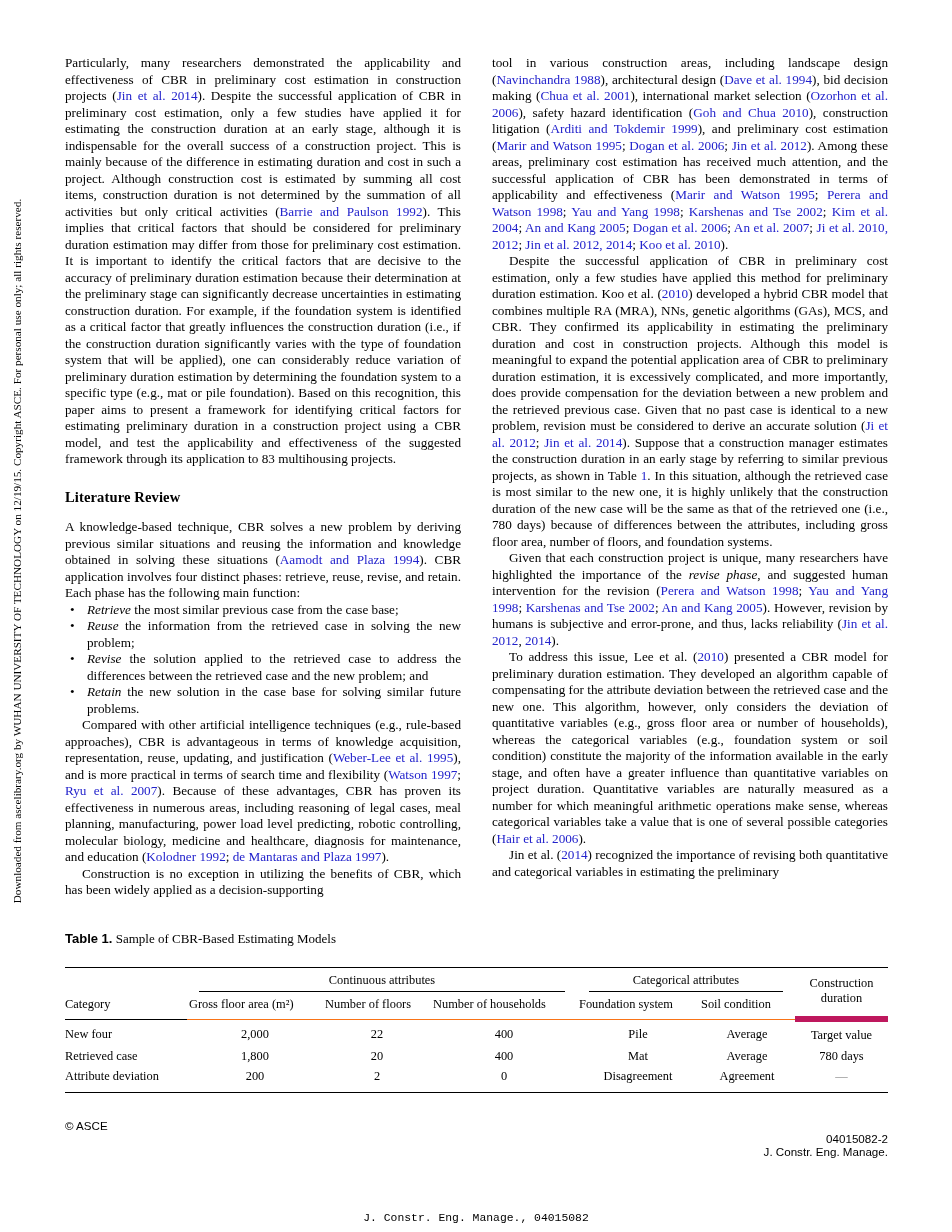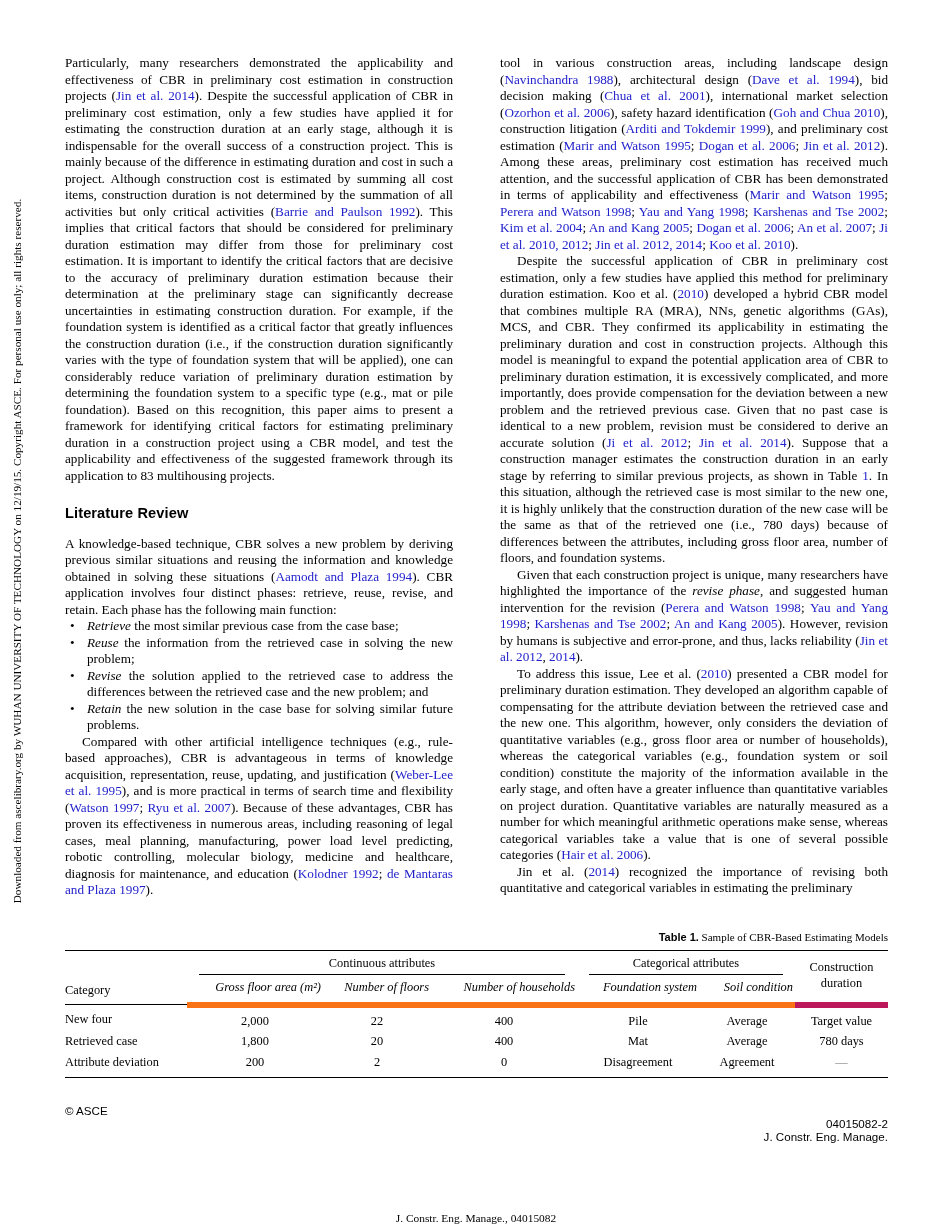--- a/index.html
+++ b/index.html
@@ -9,61 +9,61 @@
     background:#ffffff; overflow:hidden; color:#000;
     font-family:"Liberation Serif", serif;
   }
   .sidebar {
     position:absolute; left:10px; top:1005px; width:908px;
     transform:rotate(-90deg); transform-origin:0 0;
     font-size:11.2px; line-height:14px; text-align:center;
     font-family:"Liberation Serif", serif; color:#000;
   }
   .content { position:absolute; left:65px; top:55px; width:823px; }
-  .cols { display:flex; gap:47px; }
+  .cols { display:flex; gap:31px; }
   .col { width:396px; text-align:justify; font-size:13.2px; line-height:16.5px; }
   .col p { margin:0; }
   .col p.ind { text-indent:17px; }
   h2 {
-    font-family:Liberation Sans, sans-serif; font-size:14.6px; font-weight:bold;
+    font-family:Liberation Serif, serif; font-size:14.6px; font-weight:bold;
     margin:21px 0 14px 0; text-align:left; letter-spacing:0.1px;
   }
   ul.bullets { list-style:none; margin:0; padding:0; }
   ul.bullets li { position:relative; padding-left:22px; }
   ul.bullets li::before { content:"\2022"; position:absolute; left:5px; }
   .cite { color:var(--link-color); }
   .it { font-style:italic; }
   .tablewrap { margin-top:32px; }
-  .tcap { font-size:11px; margin-bottom:7px; font-family:"Liberation Serif", serif;text-align:right; }
+  .tcap { font-size:13px; margin-bottom:20px; font-family:"Liberation Serif", serif; }
   .tcap .lbl { font-family:"Liberation Sans", sans-serif; font-weight:bold; }
   table.t1 {
     width:100%; border-collapse:collapse; font-size:12.4px; line-height:15.5px;
     border-top:1.6px solid #000; border-bottom:1.6px solid #000;
   }
   table.t1 th { font-weight:normal; }
   table.t1 .grp { padding:5px 0 0 0; text-align:center; vertical-align:bottom; }
   table.t1 .grp div { border-bottom:1px solid #000; margin:0 12px; padding-bottom:3px; }
-  table.t1 .h2row th { padding:5px 2px 6px 2px; border-bottom:6px solid #f97316; text-align:right;font-style:italic; }
+  table.t1 .h2row th { padding:5px 2px 6px 2px; border-bottom:1px solid #f97316; text-align:left; }
   table.t1 th.cat { text-align:left; vertical-align:bottom; border-bottom:1px solid #000; padding:5px 2px 6px 0; }
   table.t1 th.dur { text-align:center; vertical-align:middle; border-bottom:6px solid #be185d; padding:5px 0 6px 0; }
   table.t1 td { padding:2.6px 2px; text-align:center; }
   table.t1 td.cat { text-align:left; padding-left:0; }
   table.t1 td.dash { color:#8a8a8a; }
   table.t1 tbody tr:first-child td { padding-top:6px; }
   table.t1 tbody tr:last-child td { padding-bottom:7px; }
   .foot {
     display:flex; margin-top:26px;
     font-family:"Liberation Sans", sans-serif; font-size:11.6px;flex-direction:column;
   }
   .foot .fl { flex:1; text-align:left; }
   .foot .fc { flex:1; text-align:right; }
   .foot .fr { flex:1; text-align:right; }
   .jline {
     position:absolute; left:0; top:1212px; width:952px; text-align:center;
-    font-size:11.4px; font-family:Liberation Serif, serif;
+    font-size:11.4px; font-family:Liberation Mono, monospace;
   }
 </style>
 </head>
 <body>
 
 <div class="page">
 
   <div class="sidebar">Downloaded from ascelibrary.org by WUHAN UNIVERSITY OF TECHNOLOGY on 12/19/15. Copyright ASCE. For personal use only; all rights reserved.</div>
 
   <div class="content">
@@ -72,20 +72,21 @@
           <p><span>Particularly, many researchers demonstrated the applicability and effectiveness of CBR in preliminary cost estimation in construction projects (</span><span class="cite">Jin et al. 2014</span><span>). Despite the successful application of CBR in preliminary cost estimation, only a few studies have applied it for estimating the construction duration at an early stage, although it is indispensable for the overall success of a construction project. This is mainly because of the difference in estimating duration and cost in such a project. Although construction cost is estimated by summing all cost items, construction duration is not determined by the summation of all activities but only critical activities (</span><span class="cite">Barrie and Paulson 1992</span><span>). This implies that critical factors that should be considered for preliminary duration estimation may differ from those for preliminary cost estimation. It is important to identify the critical factors that are decisive to the accuracy of preliminary duration estimation because their determination at the preliminary stage can significantly decrease uncertainties in estimating construction duration. For example, if the foundation system is identified as a critical factor that greatly influences the construction duration (i.e., if the construction duration significantly varies with the type of foundation system that will be applied), one can considerably reduce variation of preliminary duration estimation by determining the foundation system to a specific type (e.g., mat or pile foundation). Based on this recognition, this paper aims to present a framework for identifying critical factors for estimating preliminary duration in a construction project using a CBR model, and test the applicability and effectiveness of the suggested framework through its application to 83 multihousing projects.</span></p>
           <h2>Literature Review</h2>
           <p><span>A knowledge-based technique, CBR solves a new problem by deriving previous similar situations and reusing the information and knowledge obtained in solving these situations (</span><span class="cite">Aamodt and Plaza 1994</span><span>). CBR application involves four distinct phases: retrieve, reuse, revise, and retain. Each phase has the following main function:</span></p>
           <ul class="bullets">
             <li><span class="it">Retrieve</span><span> the most similar previous case from the case base;</span></li>
             <li><span class="it">Reuse</span><span> the information from the retrieved case in solving the new problem;</span></li>
             <li><span class="it">Revise</span><span> the solution applied to the retrieved case to address the differences between the retrieved case and the new problem; and</span></li>
             <li><span class="it">Retain</span><span> the new solution in the case base for solving similar future problems.</span></li>
           </ul>
           <p class="ind"><span>Compared with other artificial intelligence techniques (e.g., rule-based approaches), CBR is advantageous in terms of knowledge acquisition, representation, reuse, updating, and justification (</span><span class="cite">Weber-Lee et al. 1995</span><span>), and is more practical in terms of search time and flexibility (</span><span class="cite">Watson 1997</span><span>; </span><span class="cite">Ryu et al. 2007</span><span>). Because of these advantages, CBR has proven its effectiveness in numerous areas, including reasoning of legal cases, meal planning, manufacturing, power load level predicting, robotic controlling, molecular biology, medicine and healthcare, diagnosis for maintenance, and education (</span><span class="cite">Kolodner 1992</span><span>; </span><span class="cite">de Mantaras and Plaza 1997</span><span>).</span></p>
+          <p class="ind"><span>Construction is no exception in utilizing the benefits of CBR, which has been widely applied as a decision-supporting</span></p>
         </div>
       <div class="col">
           <p><span>tool in various construction areas, including landscape design (</span><span class="cite">Navinchandra 1988</span><span>), architectural design (</span><span class="cite">Dave et al. 1994</span><span>), bid decision making (</span><span class="cite">Chua et al. 2001</span><span>), international market selection (</span><span class="cite">Ozorhon et al. 2006</span><span>), safety hazard identification (</span><span class="cite">Goh and Chua 2010</span><span>), construction litigation (</span><span class="cite">Arditi and Tokdemir 1999</span><span>), and preliminary cost estimation (</span><span class="cite">Marir and Watson 1995</span><span>; </span><span class="cite">Dogan et al. 2006</span><span>; </span><span class="cite">Jin et al. 2012</span><span>). Among these areas, preliminary cost estimation has received much attention, and the successful application of CBR has been demonstrated in terms of applicability and effectiveness (</span><span class="cite">Marir and Watson 1995</span><span>; </span><span class="cite">Perera and Watson 1998</span><span>; </span><span class="cite">Yau and Yang 1998</span><span>; </span><span class="cite">Karshenas and Tse 2002</span><span>; </span><span class="cite">Kim et al. 2004</span><span>; </span><span class="cite">An and Kang 2005</span><span>; </span><span class="cite">Dogan et al. 2006</span><span>; </span><span class="cite">An et al. 2007</span><span>; </span><span class="cite">Ji et al. 2010, 2012</span><span>; </span><span class="cite">Jin et al. 2012, 2014</span><span>; </span><span class="cite">Koo et al. 2010</span><span>).</span></p>
           <p class="ind"><span>Despite the successful application of CBR in preliminary cost estimation, only a few studies have applied this method for preliminary duration estimation. Koo et al. (</span><span class="cite">2010</span><span>) developed a hybrid CBR model that combines multiple RA (MRA), NNs, genetic algorithms (GAs), MCS, and CBR. They confirmed its applicability in estimating the preliminary duration and cost in construction projects. Although this model is meaningful to expand the potential application area of CBR to preliminary duration estimation, it is excessively complicated, and more importantly, does provide compensation for the deviation between a new problem and the retrieved previous case. Given that no past case is identical to a new problem, revision must be considered to derive an accurate solution (</span><span class="cite">Ji et al. 2012</span><span>; </span><span class="cite">Jin et al. 2014</span><span>). Suppose that a construction manager estimates the construction duration in an early stage by referring to similar previous projects, as shown in Table </span><span class="cite">1</span><span>. In this situation, although the retrieved case is most similar to the new one, it is highly unlikely that the construction duration of the new case will be the same as that of the retrieved one (i.e., 780 days) because of differences between the attributes, including gross floor area, number of floors, and foundation systems.</span></p>
           <p class="ind"><span>Given that each construction project is unique, many researchers have highlighted the importance of the </span><span class="it">revise phase</span><span>, and suggested human intervention for the revision (</span><span class="cite">Perera and Watson 1998</span><span>; </span><span class="cite">Yau and Yang 1998</span><span>; </span><span class="cite">Karshenas and Tse 2002</span><span>; </span><span class="cite">An and Kang 2005</span><span>). However, revision by humans is subjective and error-prone, and thus, lacks reliability (</span><span class="cite">Jin et al. 2012</span><span>, </span><span class="cite">2014</span><span>).</span></p>
           <p class="ind"><span>To address this issue, Lee et al. (</span><span class="cite">2010</span><span>) presented a CBR model for preliminary duration estimation. They developed an algorithm capable of compensating for the attribute deviation between the retrieved case and the new one. This algorithm, however, only considers the deviation of quantitative variables (e.g., gross floor area or number of households), whereas the categorical variables (e.g., foundation system or soil condition) constitute the majority of the information available in the early stage, and often have a greater influence than quantitative variables on project duration. Quantitative variables are naturally measured as a number for which meaningful arithmetic operations make sense, whereas categorical variables take a value that is one of several possible categories (</span><span class="cite">Hair et al. 2006</span><span>).</span></p>
           <p class="ind"><span>Jin et al. (</span><span class="cite">2014</span><span>) recognized the importance of revising both quantitative and categorical variables in estimating the preliminary</span></p>
         </div>
     </div>
 

